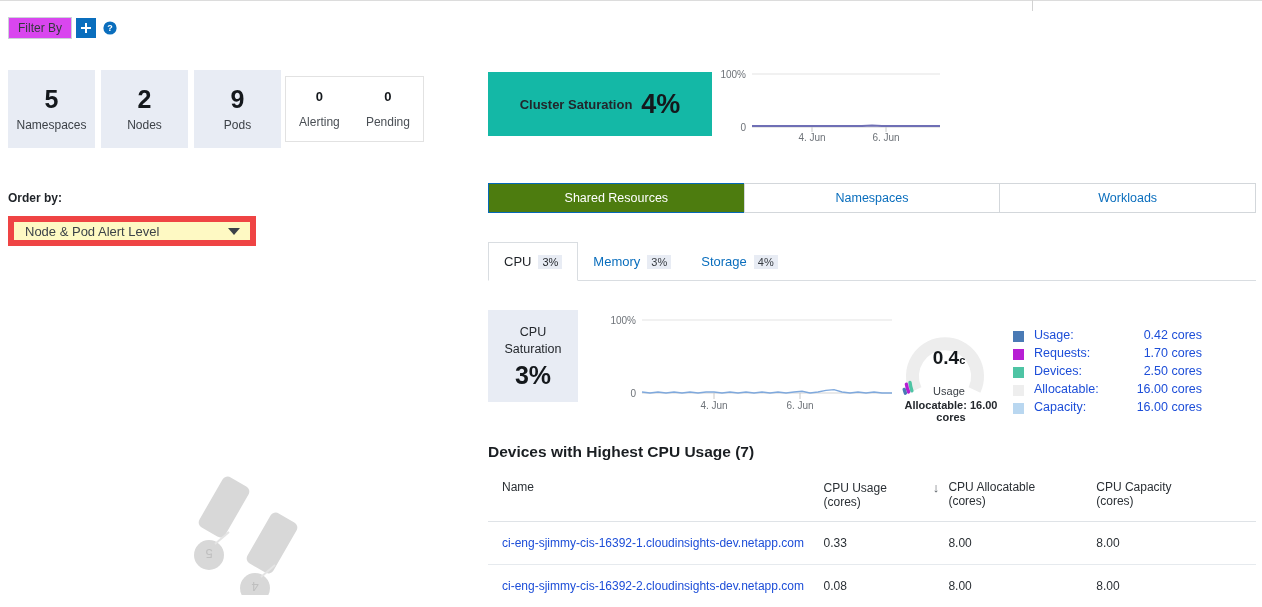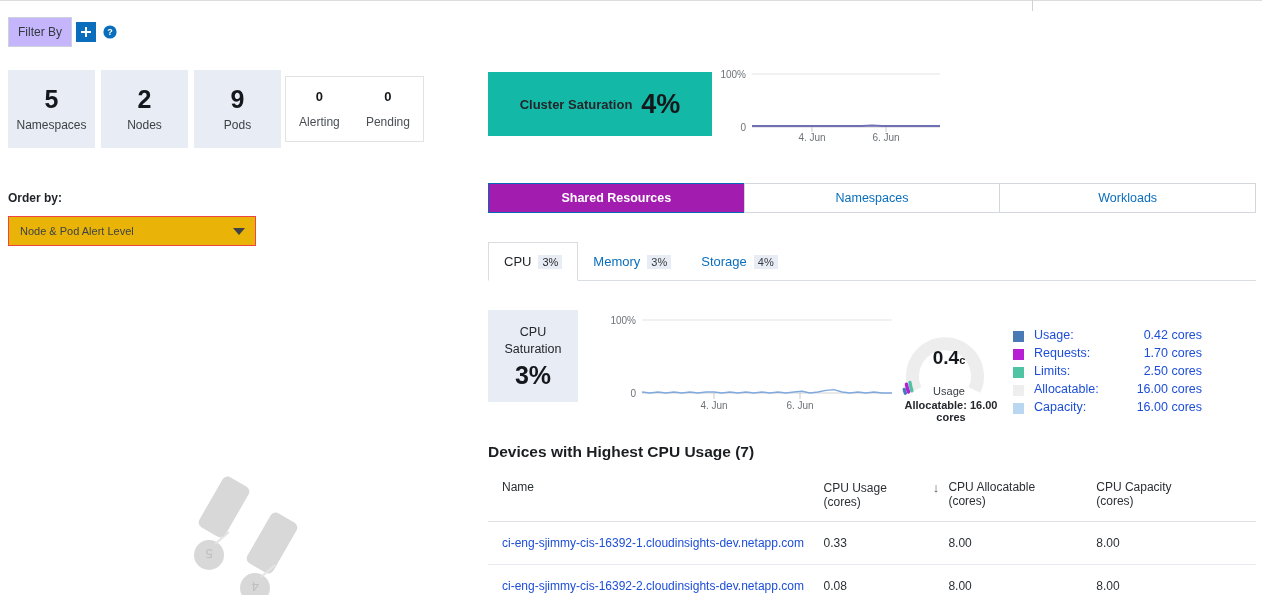--- a/index.html
+++ b/index.html
@@ -19,22 +19,22 @@
     background: #dcdcdc;
   }
   .top-divider {
     position: absolute; left: 1032px; top: 0; width: 1px; height: 11px;
     background: #d2d2d2;
   }
 
   
   .filter-bar { position: absolute; left: 8px; top: 17px; display: flex; align-items: center; }
   .filter-by-btn {
-    height: 30px; min-width: 60px; padding: 4px 9px;
-    border: 1px solid #ccd2d8; background: #c4b5fd;
+    height: 22px; min-width: 60px; padding: 4px 9px;
+    border: 1px solid #ccd2d8; background: #d946ef;
     font-size: 12px; color: #34393e; line-height: 20px;
     display: flex; align-items: center; cursor: pointer;
   }
   .plus-btn {
     width: 20px; height: 20px; margin-left: 4px;
     background: #0a6ebd; color: #fff; cursor: pointer;
     display: flex; align-items: center; justify-content: center;
     font-size: 16px; font-weight: bold; line-height: 1;
   }
   .help-icon {
@@ -57,23 +57,23 @@
     margin-left: -2px; align-self: center; cursor: pointer;
   }
   .alert-cell { display: flex; flex-direction: column; align-items: center; }
   .alert-cell .num { font-size: 13px; font-weight: bold; color: #14181c; }
   .alert-cell .lbl { font-size: 12px; color: #4a4f55; margin-top: 11px; }
 
   
   .orderby-label { position: absolute; left: 8px; top: 191px; font-size: 12px; font-weight: bold; color: #1f2328; }
   .orderby-select {
     position: absolute; left: 8px; top: 216px; width: 248px; height: 30px;
-    border: 1px solid #ef4444; background: #eab308;
+    border: 6px solid #ef4444; background: #fef9c3;
     display: flex; align-items: center; justify-content: space-between;
-    padding: 0 10px 0 11px; font-size: 11px; color: #3c4248; cursor: pointer;
+    padding: 0 10px 0 11px; font-size: 13px; color: #3c4248; cursor: pointer;
   }
   .caret { width: 0; height: 0; border-left: 6px solid transparent; border-right: 6px solid transparent; border-top: 7px solid #3c4248; }
 
   
   .skeleton { position: absolute; left: 185px; top: 470px; width: 130px; height: 125px; }
 
   
   .cluster-card {
     position: absolute; left: 488px; top: 72px; width: 224px; height: 64px;
     background: #14b8a6; display: flex; align-items: center; justify-content: center;
@@ -84,21 +84,21 @@
   .ax-lbl { font-size: 10px; fill: #6d7278; font-family: "Liberation Sans", sans-serif; }
 
   
   .maintabs { position: absolute; left: 488px; top: 183px; width: 768px; height: 30px; display: flex; }
   .mtab {
     flex: 1; display: flex; align-items: center; justify-content: center;
     font-size: 12.5px; border: 1px solid #d3d7db; margin-left: -1px;
     background: #fff; color: #0a6ebd; cursor: pointer;
   }
   .mtab:first-child { margin-left: 0; }
-  .mtab.active { background: #a21caf; border-color: #0568b7; color: #fff; font-weight: bold; }
+  .mtab.active { background: #4d7c0f; border-color: #0568b7; color: #fff; }
 
   
   .subtabs { position: absolute; left: 488px; top: 242px; width: 768px; height: 39px; display: flex; align-items: flex-end; }
   .subtab-line { position: absolute; left: 488px; top: 280px; width: 768px; height: 1px; background: #d9dde1; }
   .subtab {
     height: 39px; padding: 0 15px; display: flex; align-items: center;
     font-size: 13px; cursor: pointer; color: #0a6ebd; background: transparent;
   }
   .subtab.active {
     color: #1f2328; background: #fff; border: 1px solid #d9dde1; border-bottom: 1px solid #fff;
@@ -314,21 +314,21 @@
       <span class="legend-name">Usage:</span>
       <span class="legend-val">0.42 cores</span>
     </div>
     <div class="legend-row">
       <span class="legend-sw" style="background:#b71fd4"></span>
       <span class="legend-name">Requests:</span>
       <span class="legend-val">1.70 cores</span>
     </div>
     <div class="legend-row">
       <span class="legend-sw" style="background:#4ec4a4"></span>
-      <span class="legend-name">Limits:</span>
+      <span class="legend-name">Devices:</span>
       <span class="legend-val">2.50 cores</span>
     </div>
     <div class="legend-row">
       <span class="legend-sw" style="background:#eeeeee"></span>
       <span class="legend-name">Allocatable:</span>
       <span class="legend-val">16.00 cores</span>
     </div>
     <div class="legend-row">
       <span class="legend-sw" style="background:#b9d7f0"></span>
       <span class="legend-name">Capacity:</span>

